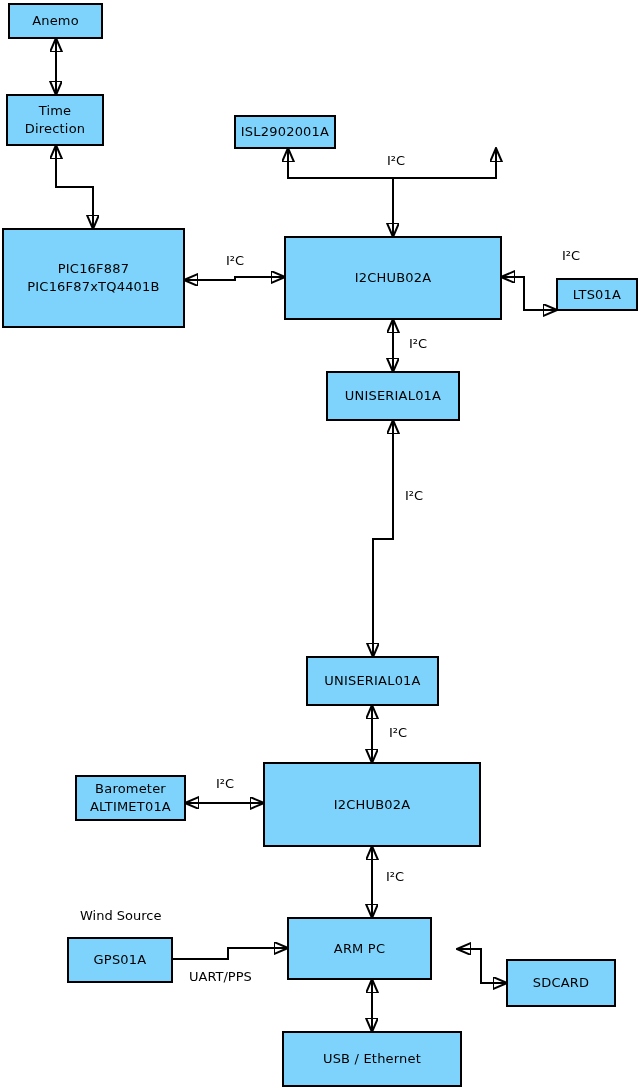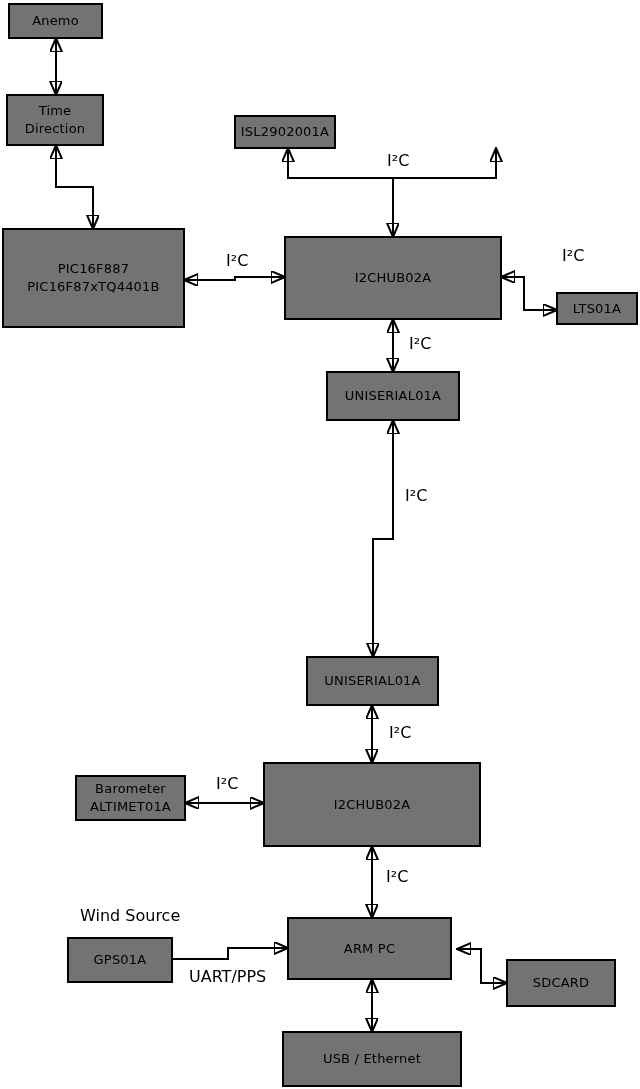--- a/index.html
+++ b/index.html
@@ -22,36 +22,36 @@
     top: 0;
   }
   .wires path {
     fill: none;
     stroke: #000000;
     stroke-width: 2;
   }
   .node {
     position: absolute;
     box-sizing: border-box;
-    background: #737373;
+    background: #7dd3fc;
     border: 2px solid #000000;
     display: flex;
     align-items: center;
     justify-content: center;
     text-align: center;
   }
   .node-label {
     font-size: 13px;
     line-height: 18px;
     white-space: pre-line;
     letter-spacing: 0.2px;
   }
   .edge-label {
     position: absolute;
-    font-size: 16px;
+    font-size: 13px;
     line-height: 14px;
     white-space: nowrap;
   }
 </style>
 </head>
 <body>
 
 <div class="canvas">
 
   <svg class="wires" width="640" height="1089" viewBox="0 0 640 1089">
@@ -92,21 +92,21 @@
 
   <div class="node" style="left:234px;top:115px;width:102px;height:34px">
     <span class="node-label">ISL2902001A</span>
   </div>
 
 
   <div class="node" style="left:284px;top:236px;width:218px;height:84px">
     <span class="node-label">I2CHUB02A</span>
   </div>
 
-  <div class="node" style="left:556px;top:292px;width:82px;height:33px">
+  <div class="node" style="left:556px;top:278px;width:82px;height:33px">
     <span class="node-label">LTS01A</span>
   </div>
 
   <div class="node" style="left:326px;top:371px;width:134px;height:50px">
     <span class="node-label">UNISERIAL01A</span>
   </div>
 
   <div class="node" style="left:306px;top:656px;width:133px;height:50px">
     <span class="node-label">UNISERIAL01A</span>
   </div>
@@ -117,21 +117,21 @@
 
   <div class="node" style="left:75px;top:775px;width:111px;height:46px">
     <span class="node-label">Barometer
 ALTIMET01A</span>
   </div>
 
   <div class="node" style="left:67px;top:937px;width:106px;height:46px">
     <span class="node-label">GPS01A</span>
   </div>
 
-  <div class="node" style="left:287px;top:917px;width:165px;height:63px">
+  <div class="node" style="left:287px;top:917px;width:145px;height:63px">
     <span class="node-label">ARM PC</span>
   </div>
 
   <div class="node" style="left:282px;top:1031px;width:180px;height:56px">
     <span class="node-label">USB / Ethernet</span>
   </div>
 
   <div class="node" style="left:506px;top:959px;width:110px;height:48px">
     <span class="node-label">SDCARD</span>
   </div>

